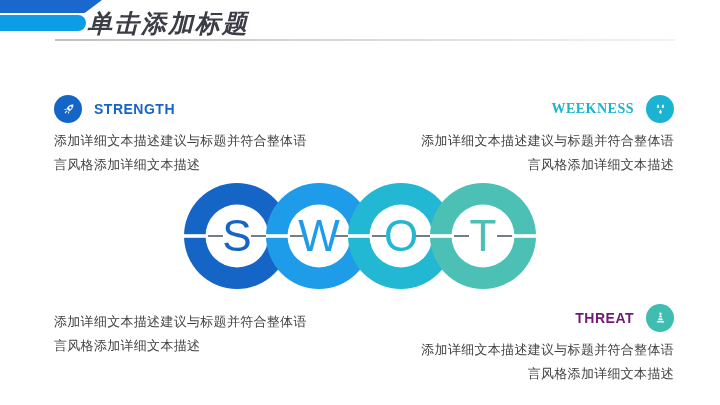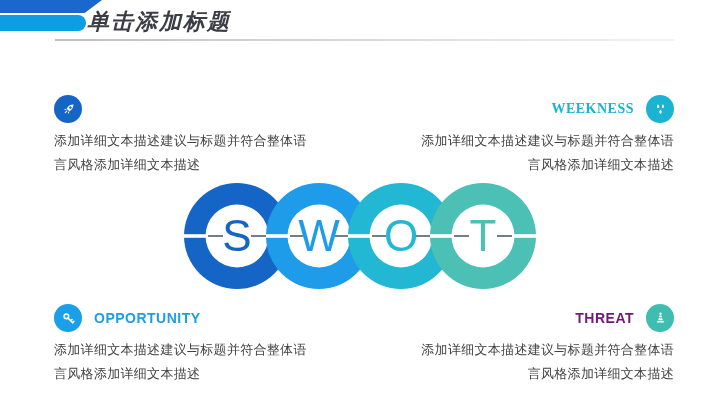--- a/index.html
+++ b/index.html
@@ -11,21 +11,21 @@
   .deco-top{
     position:absolute;left:0;top:0;width:102px;height:13px;
     clip-path:polygon(0 0,100% 0,83% 100%,0 100%);
   }
   .deco-pill{
     position:absolute;left:0;top:15px;width:86px;height:16px;
     border-radius:0 16px 16px 0;
   }
   .slide-title{
     position:absolute;left:87px;top:7px;
-    font-size:22px;font-weight:600;font-style:italic;
+    font-size:25px;font-weight:600;font-style:italic;
     letter-spacing:2px;color:#3c3c46;white-space:nowrap;
   }
   .divider{
     position:absolute;left:55px;top:39px;width:620px;height:2px;
     background:linear-gradient(to right,#c0c0c0,#f3f3f3);
   }
   
   .sec{position:absolute;width:300px;}
   .sec-tl{left:54px;top:95px;}
   .sec-tr{right:46px;top:95px;}
@@ -64,20 +64,21 @@
         <svg width="17" height="17" viewBox="0 0 24 24">
           <g transform="rotate(45 12 12)">
             <path d="M12 2.2 C15 5 16 9.2 14.7 13 L9.3 13 C8 9.2 9 5 12 2.2 Z" fill="#fff"></path>
             <circle cx="12" cy="8.2" r="1.8" style="fill: rgb(21, 101, 198);"></circle>
             <path d="M9.3 13 L6.9 16.6 L10.2 15 Z" fill="#fff"></path>
             <path d="M14.7 13 L17.1 16.6 L13.8 15 Z" fill="#fff"></path>
             <rect x="11.2" y="14.6" width="1.6" height="4.6" rx="0.8" fill="#fff"></rect>
           </g>
         </svg>
       </div>
+      <span class="sec-label" style="color: rgb(21, 101, 198);">STRENGTH</span>
     </div>
     <div class="sec-body">
       <div>添加详细文本描述建议与标题并符合整体语</div>
       <div>言风格添加详细文本描述</div>
     </div>
   </div>
 
   <div class="sec sec-tr sec-right">
     <div class="sec-head">
       <span class="sec-label" style="color: rgb(26, 180, 210); font-family: Liberation Serif, serif;">WEEKNESS</span>
@@ -89,33 +90,20 @@
         </svg>
       </div>
     </div>
     <div class="sec-body">
       <div>添加详细文本描述建议与标题并符合整体语</div>
       <div>言风格添加详细文本描述</div>
     </div>
   </div>
 
   <div class="sec sec-bl sec-left">
-    <div class="sec-head">
-      <div class="icon-circle" style="background: rgb(27, 159, 232);">
-        <svg width="17" height="17" viewBox="0 0 24 24">
-          <g stroke="#fff" stroke-width="2.2" stroke-linecap="round" fill="none">
-            <circle cx="9" cy="9" r="3.2"></circle>
-            <path d="M11.4 11.4 L17.8 17.8"></path>
-            <path d="M15.2 15.2 L17 13.4"></path>
-            <path d="M17.8 17.8 L19.6 16"></path>
-          </g>
-        </svg>
-      </div>
-      <span class="sec-label" style="color: rgb(27, 159, 232);">OPPORTUNITY</span>
-    </div>
     <div class="sec-body">
       <div>添加详细文本描述建议与标题并符合整体语</div>
       <div>言风格添加详细文本描述</div>
     </div>
   </div>
 
   <div class="sec sec-br sec-right">
     <div class="sec-head">
       <span class="sec-label" style="color: #701a75;">THREAT</span>
       <div class="icon-circle" style="background: rgb(63, 189, 176);">

